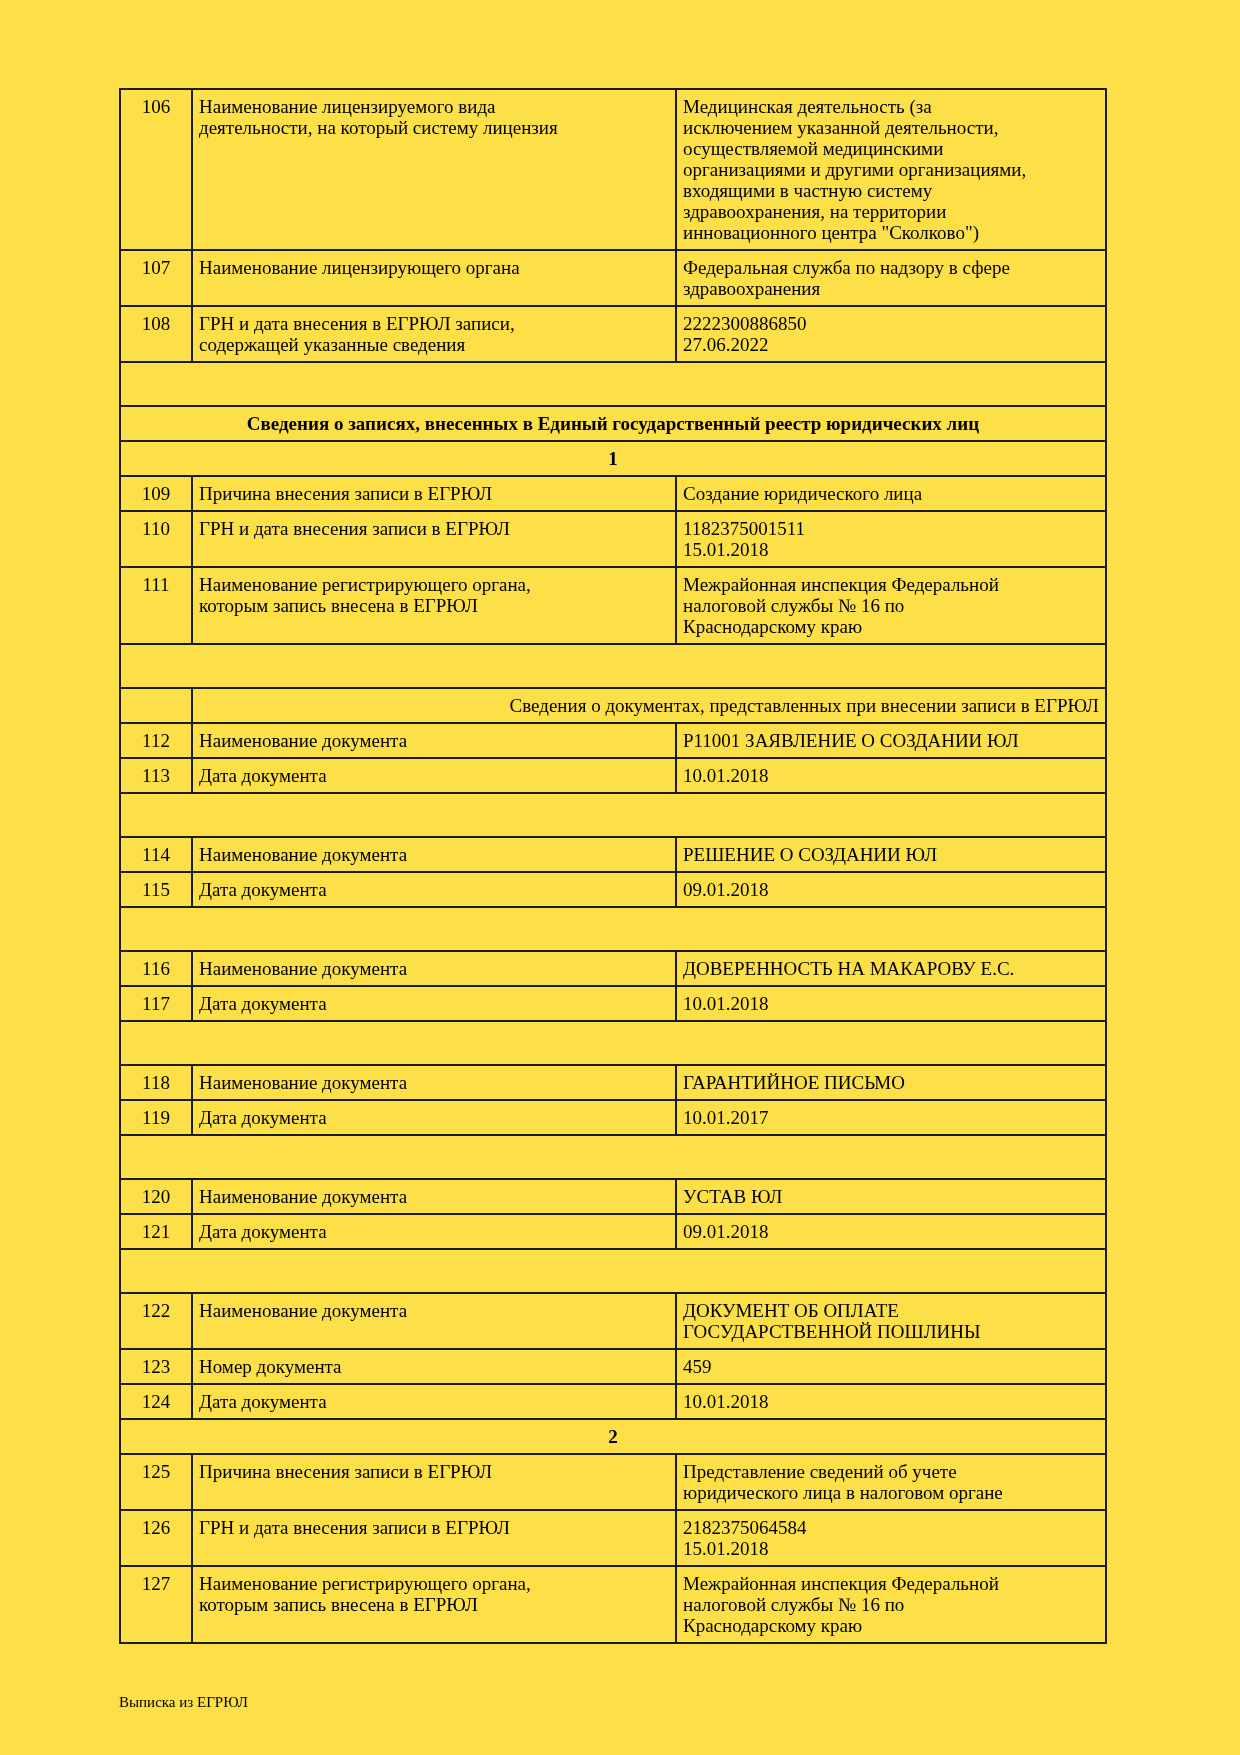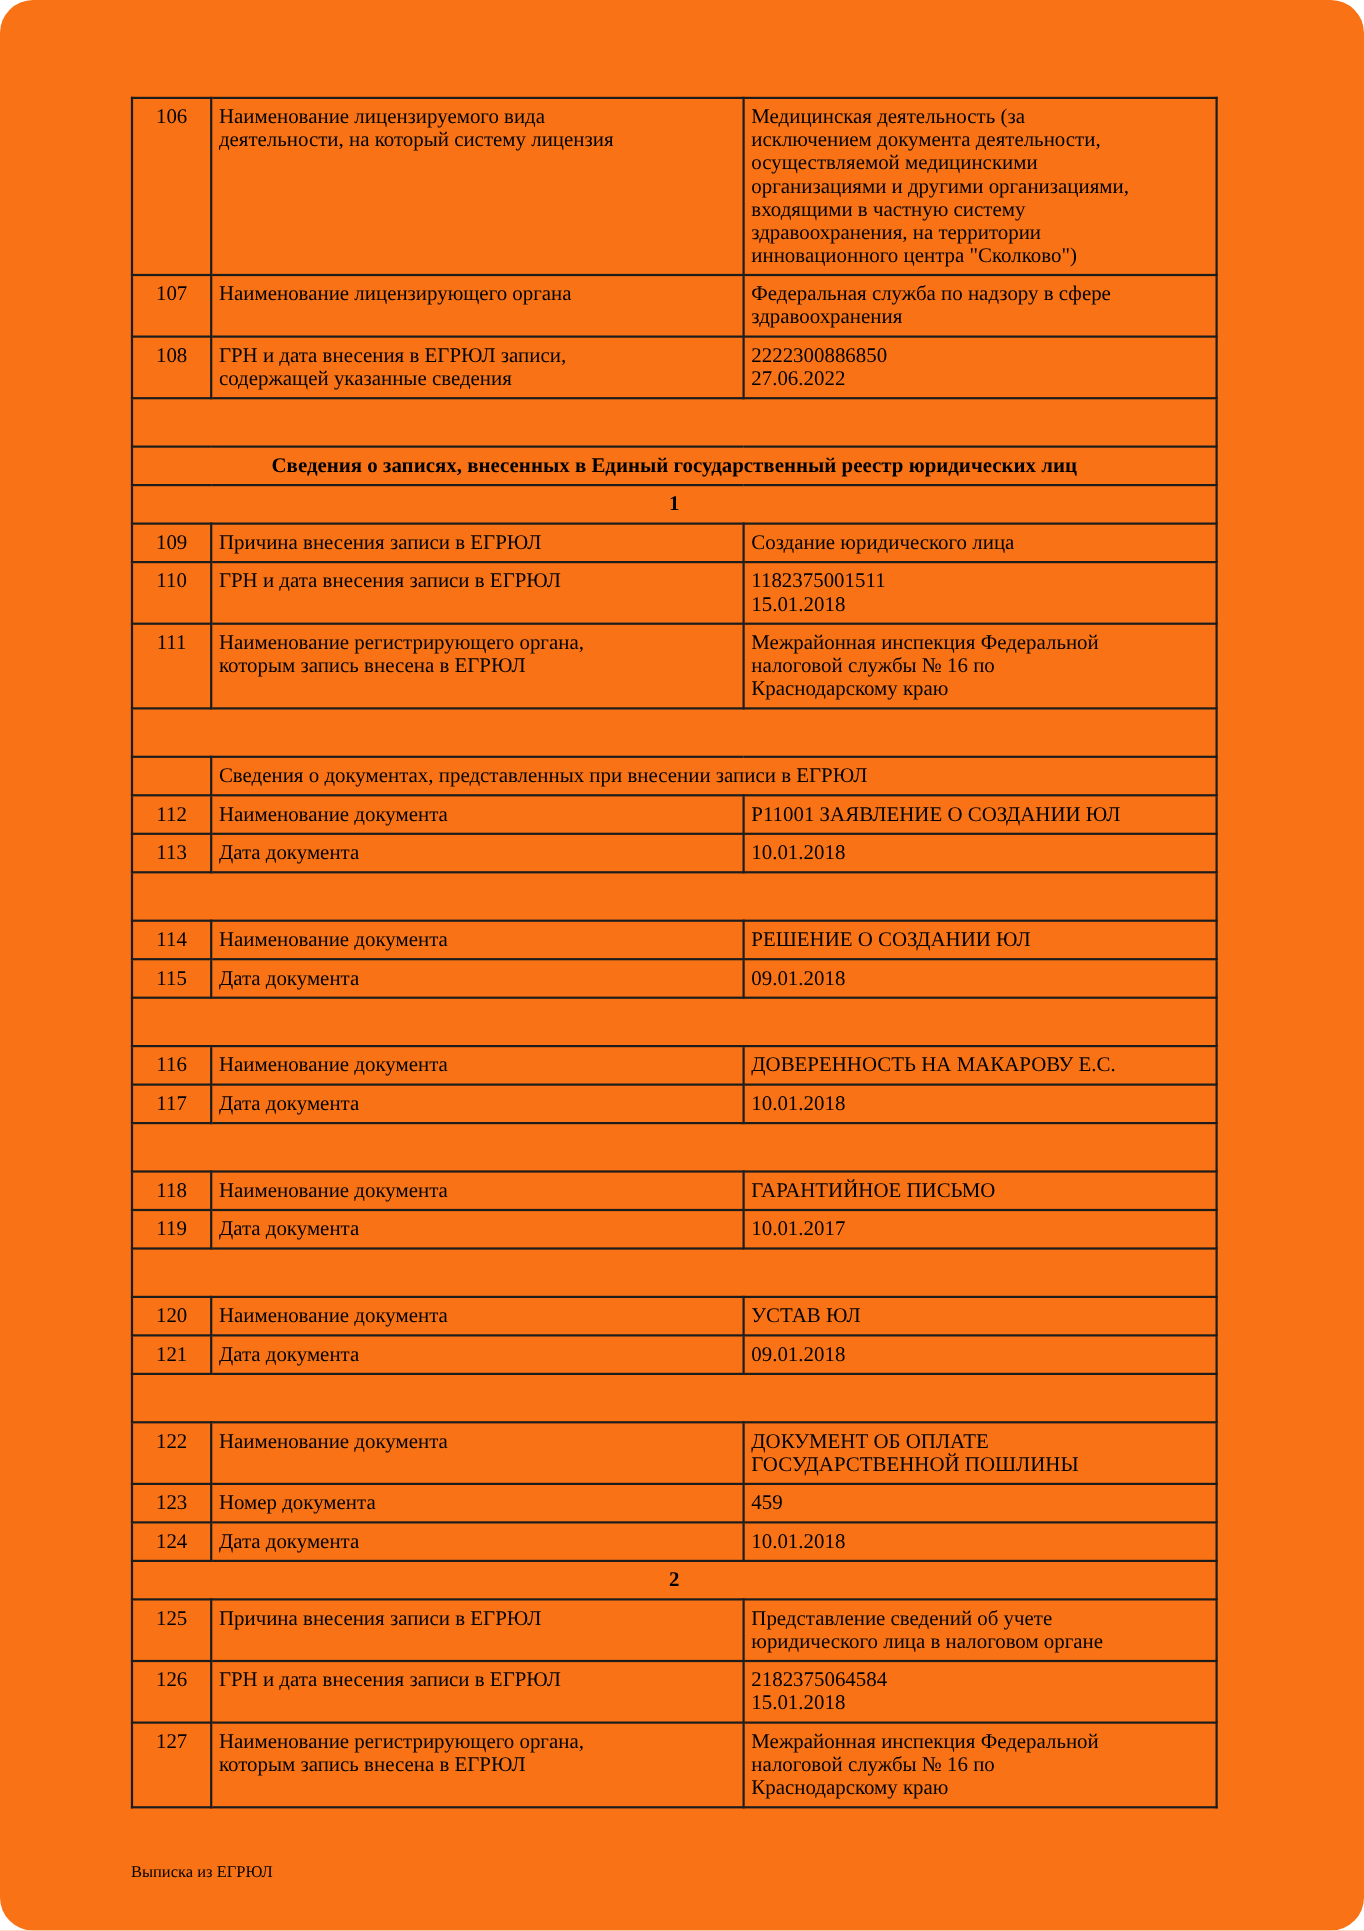--- a/index.html
+++ b/index.html
@@ -11,22 +11,21 @@
     position: relative;
     width: 1240px;
     height: 1755px;
     font-family: "Liberation Serif", "DejaVu Serif", serif;
     color: #000000;
     overflow: hidden;
   }
   .page {
     position: absolute;
     inset: 0;
-    background: #f97316;
-    border-radius: 30px;
+    background: #fde047;
   }
   table.egrul-table {
     position: absolute;
     left: 119px;
     top: 88px;
     width: 986px;
     border-collapse: collapse;
     table-layout: fixed;
   }
   table.egrul-table td {
@@ -44,21 +43,21 @@
   }
   td.cell-section {
     font-weight: bold;
     text-align: center;
   }
   td.cell-record {
     font-weight: bold;
     text-align: center;
   }
   td.cell-subsection {
-    text-align: left;
+    text-align: right;
   }
   td.cell-spacer {
     height: 30px;
     padding: 0;
   }
   .line { display: block; }
 
   .footer {
     position: absolute;
     left: 119px;
@@ -99,21 +98,21 @@
     </colgroup>
     <tbody id="table-body">
         <tr>
           <td class="cell-num">106</td>
           <td class="cell-label">
             <div class="line">Наименование лицензируемого вида</div>
             <div class="line">деятельности, на который систему лицензия</div>
           </td>
           <td class="cell-value">
             <div class="line">Медицинская деятельность (за</div>
-            <div class="line">исключением документа деятельности,</div>
+            <div class="line">исключением указанной деятельности,</div>
             <div class="line">осуществляемой медицинскими</div>
             <div class="line">организациями и другими организациями,</div>
             <div class="line">входящими в частную систему</div>
             <div class="line">здравоохранения, на территории</div>
             <div class="line">инновационного центра "Сколково")</div>
           </td>
         </tr>
         <tr>
           <td class="cell-num">107</td>
           <td class="cell-label">

